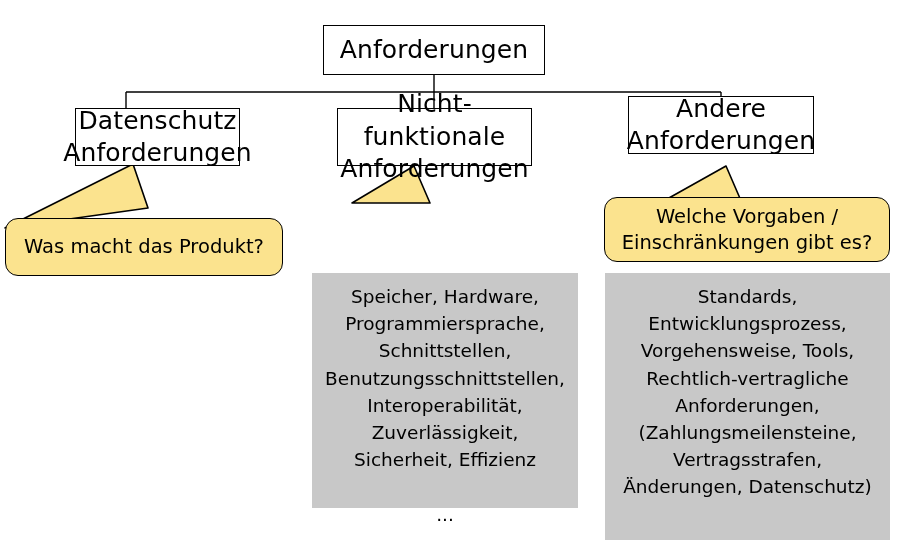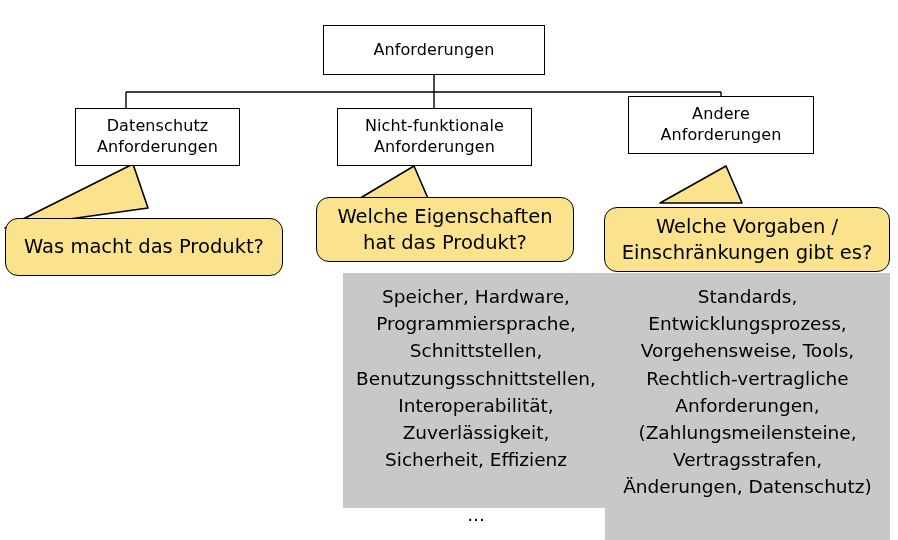--- a/index.html
+++ b/index.html
@@ -33,21 +33,21 @@
 
   .node-box {
     position: absolute;
     box-sizing: border-box;
     border: 1.4px solid #000000;
     background: #ffffff;
     display: flex;
     align-items: center;
     justify-content: center;
     text-align: center;
-    font-size: 16px;
+    font-size: 25px;
     line-height: 1.30;
     letter-spacing: 0.1px;
     z-index: 3;
   }
 
   #node-root {
     left: 323px;
     top: 25px;
     width: 222px;
     height: 50px;
@@ -106,21 +106,20 @@
     left: 316px;
     top: 197px;
     width: 258px;
     height: 65px;
   }
   #callout-other {
     left: 604px;
     top: 197px;
     width: 286px;
     height: 65px;
-    margin-top: 10px;
   }
 
   .detail-box {
     position: absolute;
     box-sizing: border-box;
     background: #c8c8c8;
     display: flex;
     align-items: flex-start;
     justify-content: center;
     text-align: center;
@@ -131,21 +130,20 @@
   .detail-text {
     display: block;
     white-space: pre-line;
     padding-top: 10px;
   }
   #detail-nonfunctional {
     left: 312px;
     top: 273px;
     width: 266px;
     height: 235px;
-    margin-left: 31px;
   }
   #detail-other {
     left: 605px;
     top: 273px;
     width: 285px;
     height: 267px;
   }
 </style>
 </head>
 <body>
@@ -183,24 +181,20 @@
 
   <div class="node-box" id="node-other">
     <span class="node-text">Andere
 Anforderungen</span>
   </div>
 
   <div class="callout" id="callout-functional">
     <span class="callout-text">Was macht das Produkt?</span>
   </div>
 
-  <div class="callout" id="callout-nonfunctional">
-    <span class="callout-text">Welche Eigenschaften
-hat das Produkt?</span>
-  </div>
 
   <div class="callout" id="callout-other">
     <span class="callout-text">Welche Vorgaben /
 Einschränkungen gibt es?</span>
   </div>
 
   <div class="detail-box" id="detail-nonfunctional">
     <span class="detail-text">Speicher, Hardware,
 Programmiersprache,
 Schnittstellen,

